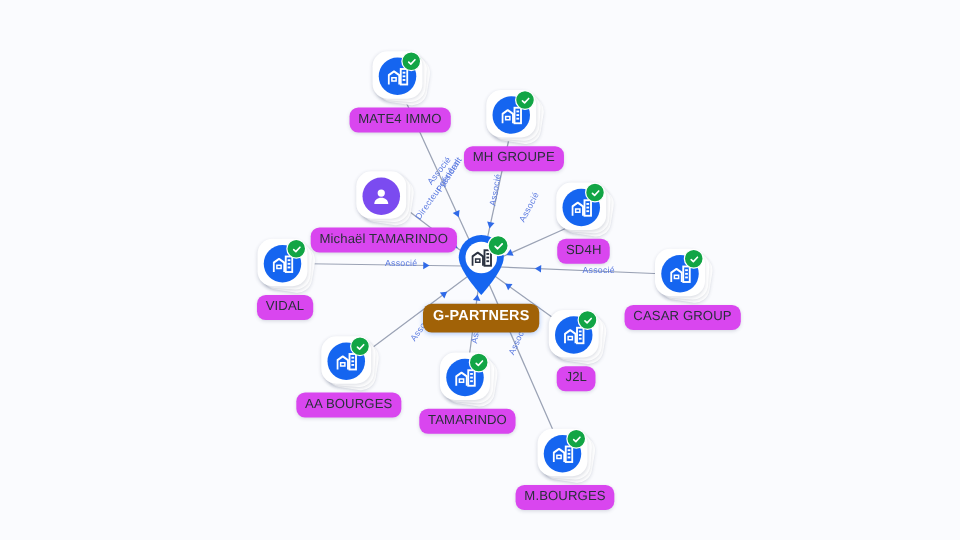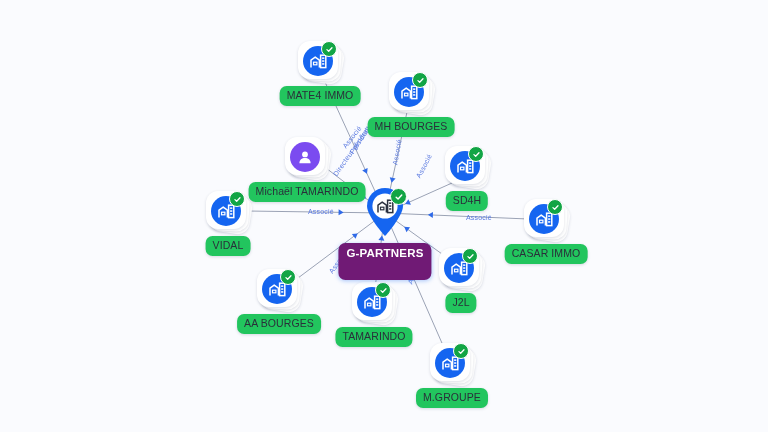--- a/index.html
+++ b/index.html
@@ -78,21 +78,21 @@
     display: flex;
     align-items: center;
     justify-content: center;
   }
   .check-badge svg { display: block; }
   .node-label {
     position: absolute;
     left: 50%;
     top: 24px;
     transform: translateX(-50%);
-    background: #22c55e;
+    background: #d946ef;
     color: #2a2f3a;
     font-size: 10.5px;
     line-height: 1;
     letter-spacing: 0.1px;
     padding: 4px 7px 5px 7px;
     border-radius: 7px;
     white-space: nowrap;
     box-shadow: 0 1px 3px rgba(40,50,90,0.17);
   }
   
@@ -123,27 +123,27 @@
     display: flex;
     align-items: center;
     justify-content: center;
     z-index: 3;
   }
   .pin-label {
     position: absolute;
     left: 50%;
     top: 30px;
     transform: translateX(-50%);
-    background: #701a75;
+    background: #a16207;
     color: #ffffff;
     font-size: 11.5px;
     font-weight: bold;
     line-height: 1;
     letter-spacing: 0.2px;
-    padding: 5px 8px 20px 8px;
+    padding: 5px 8px 6px 8px;
     border-radius: 7px;
     white-space: nowrap;
     box-shadow: 0 1px 4px rgba(21,101,240,0.35);
     z-index: 4;
   }
   
   .edge-label {
     position: absolute;
     color: #5b7ae0;
     font-size: 7px;
@@ -235,21 +235,21 @@
                 <rect x="12.1" y="10.2" width="2.2" height="1.5" fill="#ffffff"></rect>
               </svg>
             </div>
           </div>
           <div class="check-badge">
             <svg width="9" height="9" viewBox="0 0 12 12" xmlns="http://www.w3.org/2000/svg">
               <path d="M2.6 6.2 L4.9 8.4 L9.3 3.7" stroke="#ffffff" stroke-width="1.7" fill="none" stroke-linecap="round" stroke-linejoin="round"></path>
             </svg>
           </div>
         </div>
-        <div class="node-label">MH BOURGES</div>
+        <div class="node-label">MH GROUPE</div>
       </div>
       <div class="node" style="left: 307px; top: 158px;">
         <div class="card-stack">
           <div class="card-sheet s3"></div>
           <div class="card-sheet s2"></div>
           <div class="card-sheet s1">
             <div class="icon-circle person">
               <svg width="16" height="16" viewBox="0 0 16 16" xmlns="http://www.w3.org/2000/svg">
                 <circle cx="8" cy="5.4" r="2.9" fill="#ffffff"></circle>
                 <path d="M2.4 14.2c0-3.2 2.5-5.1 5.6-5.1s5.6 1.9 5.6 5.1z" fill="#ffffff"></path>
@@ -322,21 +322,21 @@
                 <rect x="12.1" y="10.2" width="2.2" height="1.5" fill="#ffffff"></rect>
               </svg>
             </div>
           </div>
           <div class="check-badge">
             <svg width="9" height="9" viewBox="0 0 12 12" xmlns="http://www.w3.org/2000/svg">
               <path d="M2.6 6.2 L4.9 8.4 L9.3 3.7" stroke="#ffffff" stroke-width="1.7" fill="none" stroke-linecap="round" stroke-linejoin="round"></path>
             </svg>
           </div>
         </div>
-        <div class="node-label">CASAR IMMO</div>
+        <div class="node-label">CASAR GROUP</div>
       </div>
       <div class="node" style="left: 461px; top: 269px;">
         <div class="card-stack">
           <div class="card-sheet s3"></div>
           <div class="card-sheet s2"></div>
           <div class="card-sheet s1">
             <div class="icon-circle">
               <svg width="17" height="16" viewBox="0 0 17 16" fill="none" xmlns="http://www.w3.org/2000/svg">
                 <path d="M1 14.6V7.1L5.2 4.1L9.4 7.1V14.6" stroke="#ffffff" stroke-width="1.5" stroke-linejoin="round" fill="none"></path>
                 <rect x="3.5" y="9.2" width="3.4" height="2.6" stroke="#ffffff" stroke-width="1.2" fill="none"></rect>
@@ -418,21 +418,21 @@
                 <rect x="12.1" y="10.2" width="2.2" height="1.5" fill="#ffffff"></rect>
               </svg>
             </div>
           </div>
           <div class="check-badge">
             <svg width="9" height="9" viewBox="0 0 12 12" xmlns="http://www.w3.org/2000/svg">
               <path d="M2.6 6.2 L4.9 8.4 L9.3 3.7" stroke="#ffffff" stroke-width="1.7" fill="none" stroke-linecap="round" stroke-linejoin="round"></path>
             </svg>
           </div>
         </div>
-        <div class="node-label">M.GROUPE</div>
+        <div class="node-label">M.BOURGES</div>
       </div>
       <div class="node" style="left: 385px; top: 213px;">
         <div class="pin-wrap">
           <svg class="pin-shape" viewBox="0 0 44 50" xmlns="http://www.w3.org/2000/svg">
             <path d="M22 49 C22 49 40 29.5 40 19 A18 18 0 1 0 4 19 C4 29.5 22 49 22 49 Z" fill="#1565f0"></path>
             <circle cx="22" cy="19" r="12.6" fill="#ffffff"></circle>
           </svg>
           <div style="position:absolute;left:13.5px;top:11px;width:17px;height:16px;"><svg width="17" height="16" viewBox="0 0 17 16" fill="none" xmlns="http://www.w3.org/2000/svg">
               <path d="M1 14.6V7.1L5.2 4.1L9.4 7.1V14.6" stroke="#2b3240" stroke-width="1.5" stroke-linejoin="round" fill="none"></path>
               <rect x="3.5" y="9.2" width="3.4" height="2.6" stroke="#2b3240" stroke-width="1.2" fill="none"></rect>

